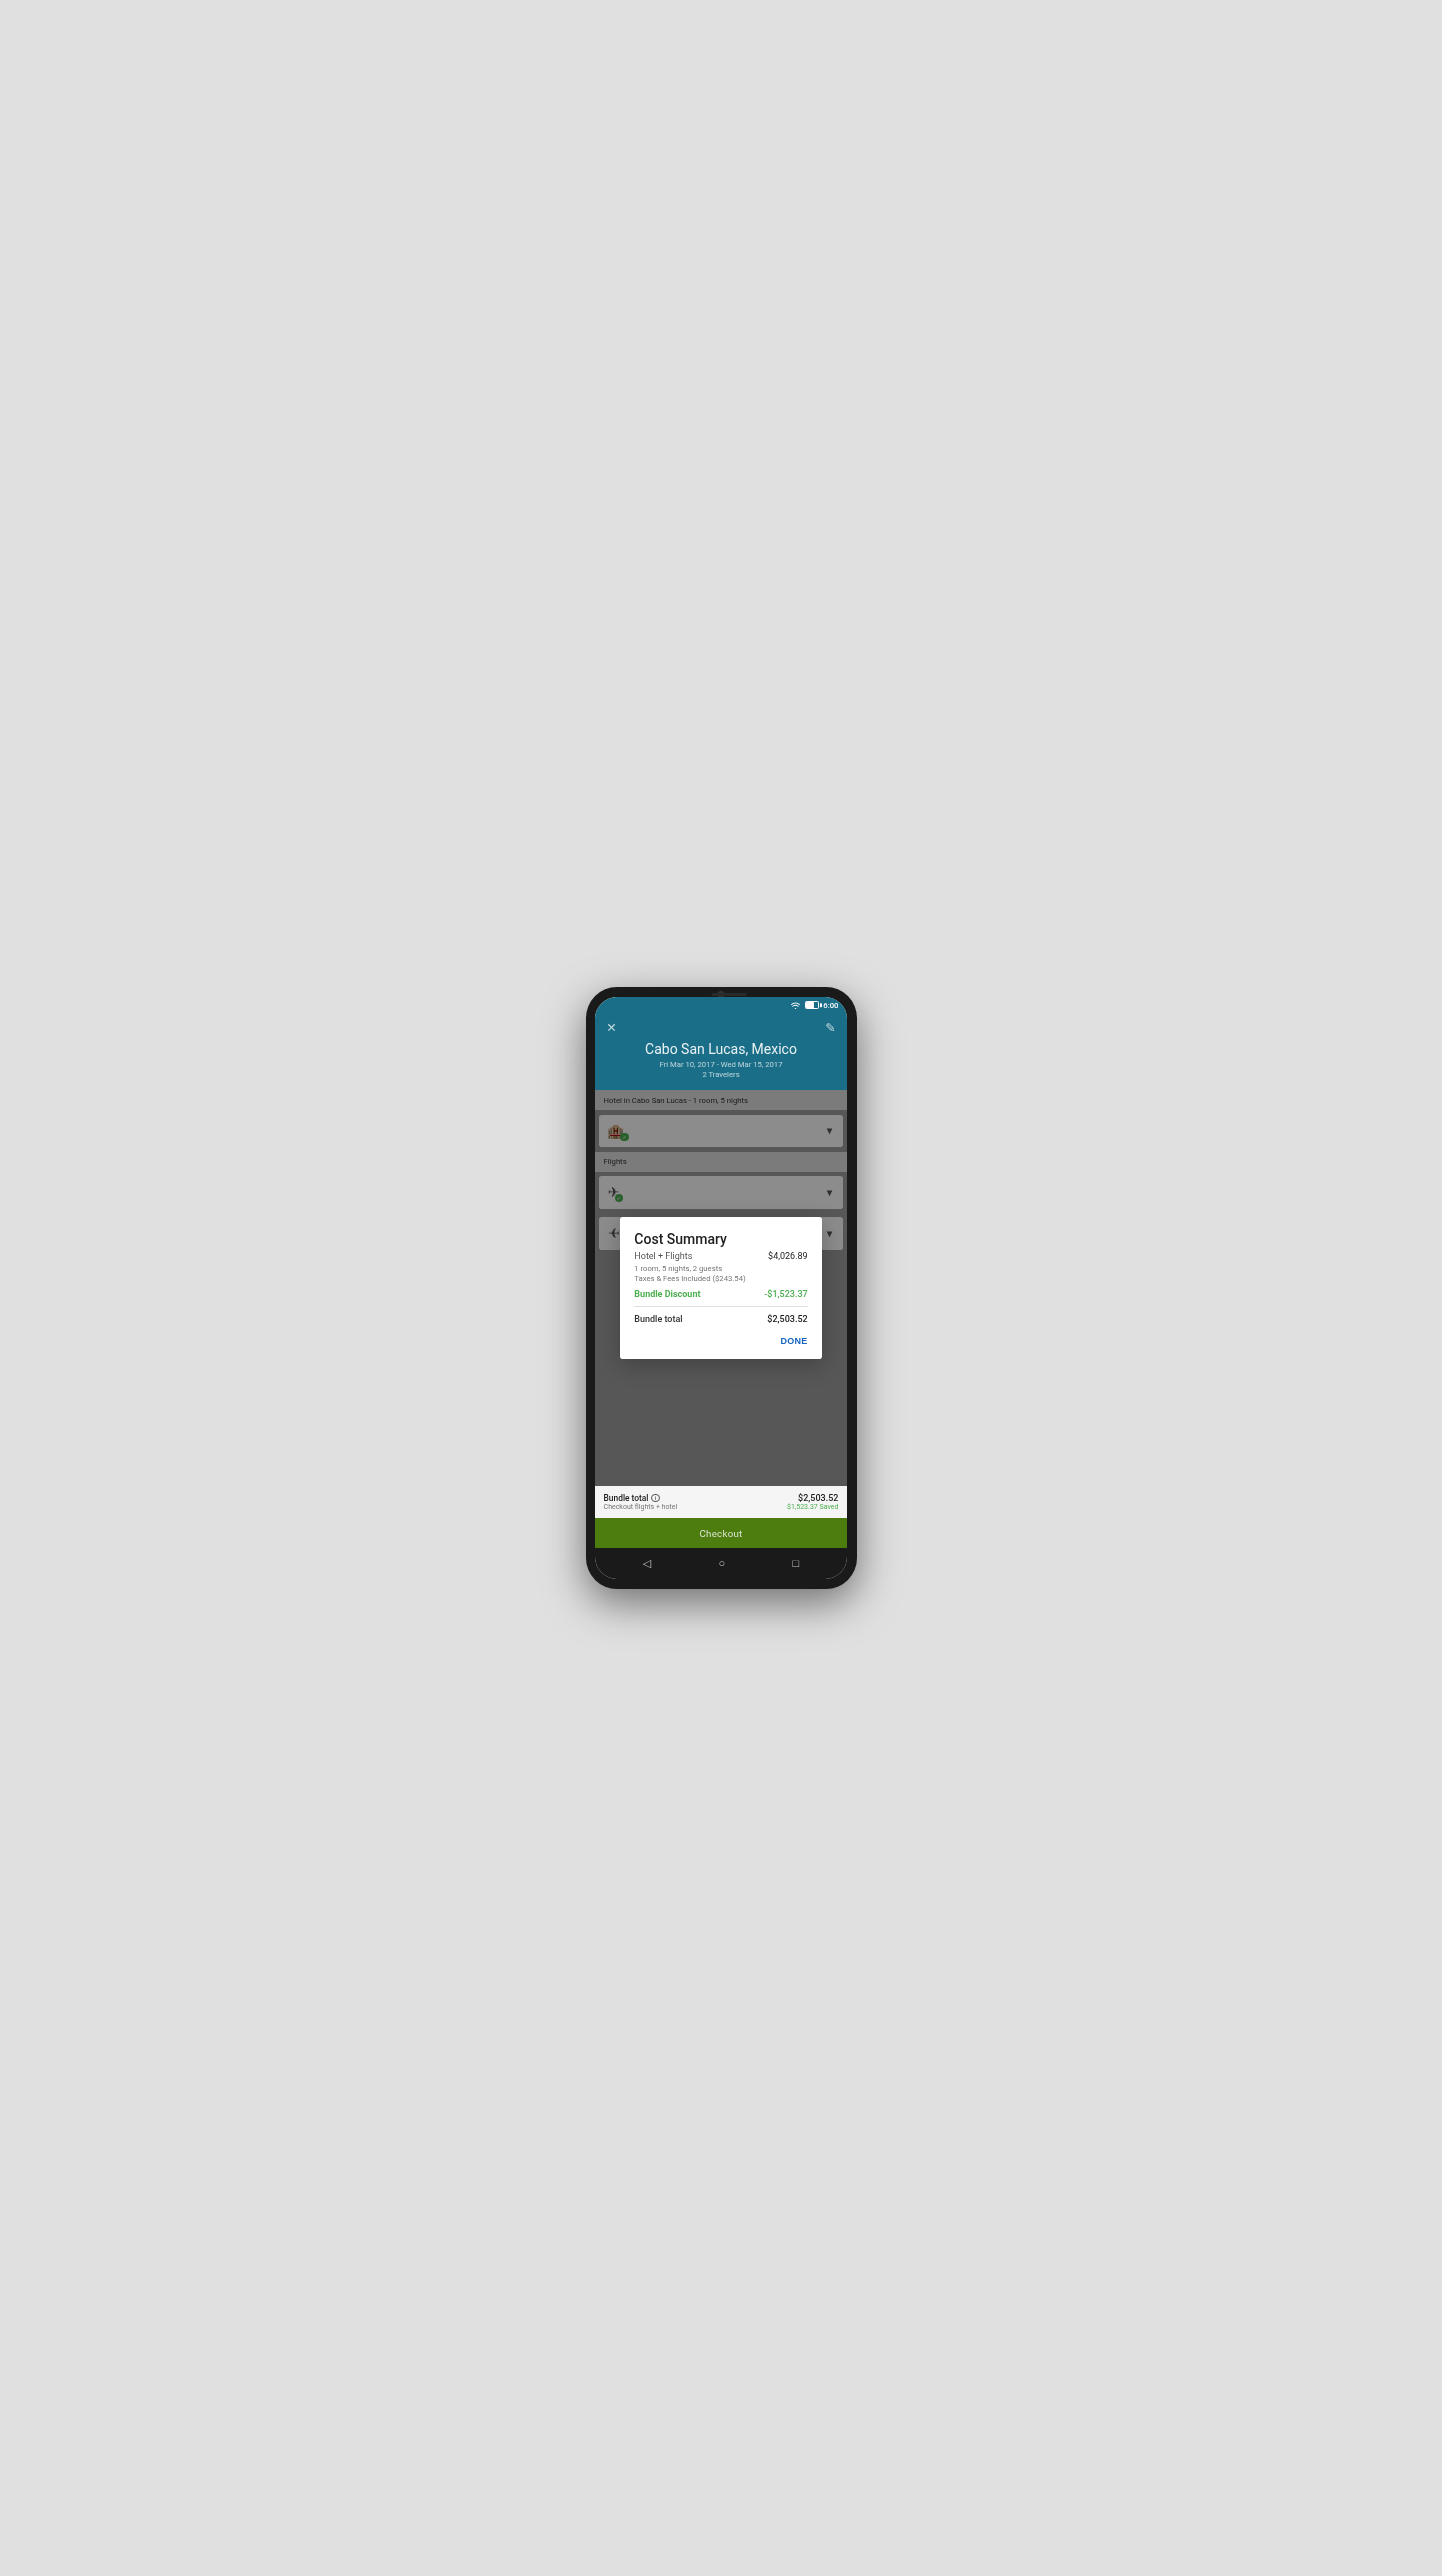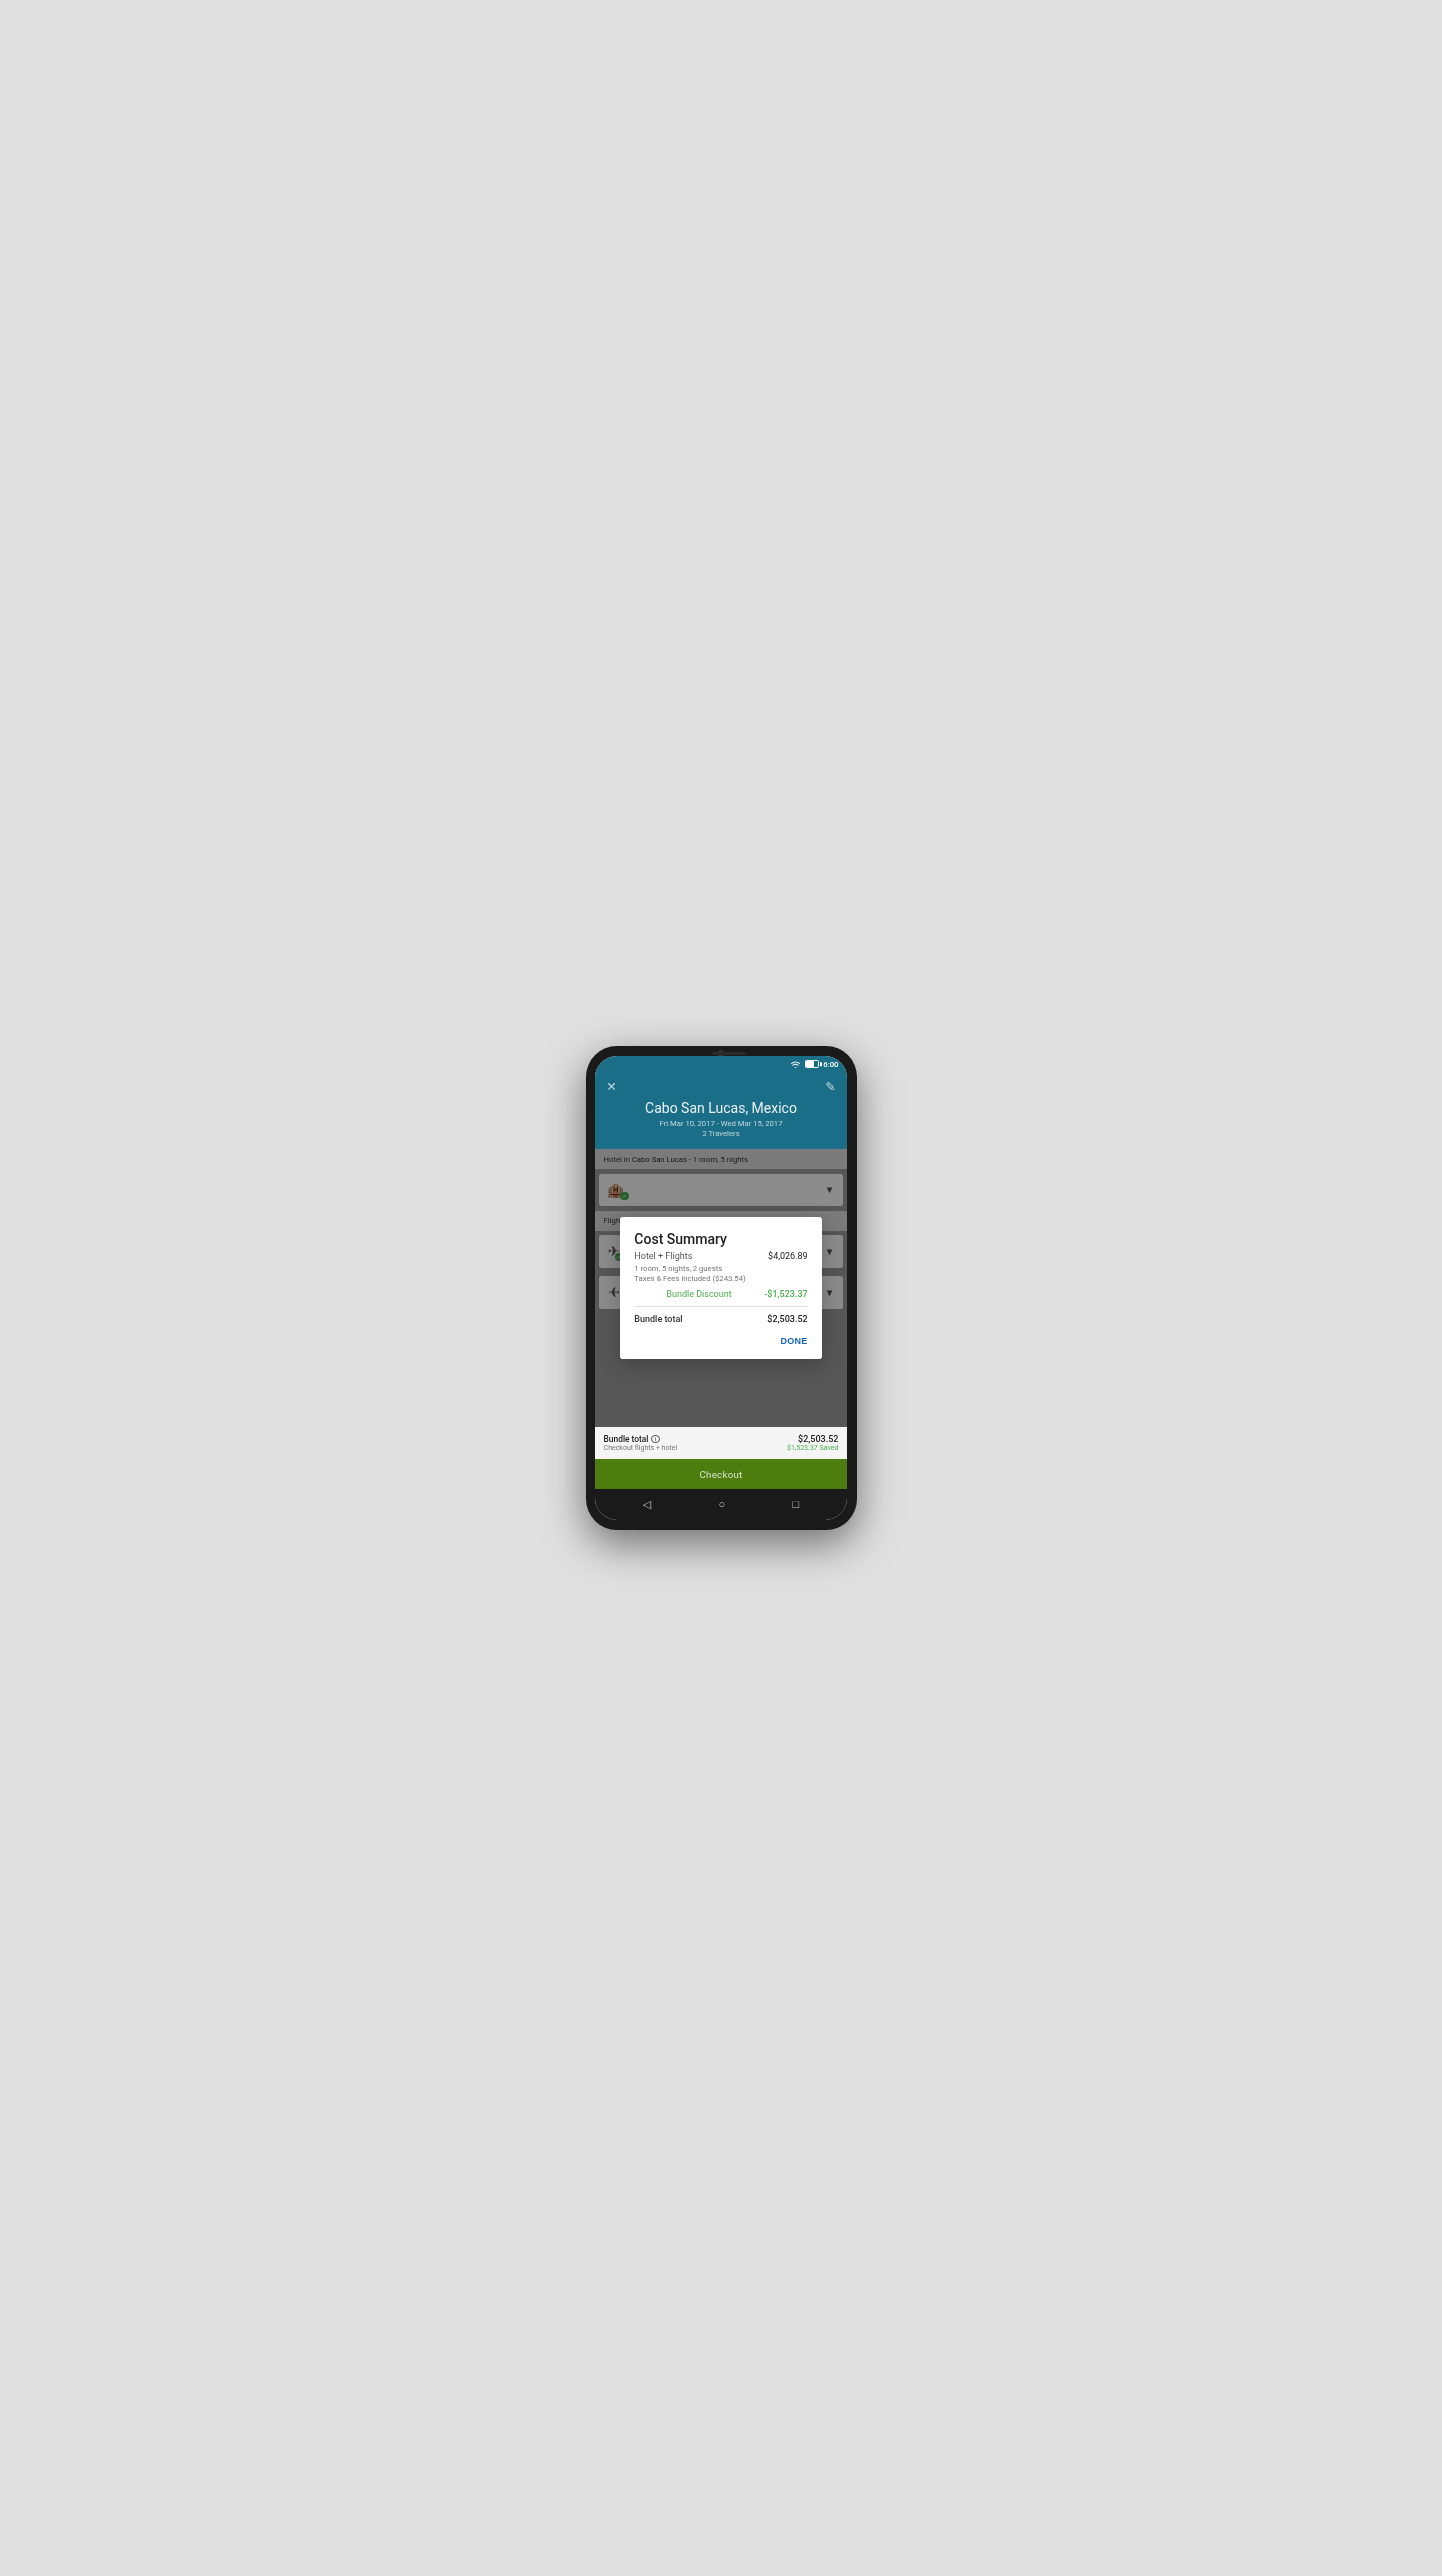--- a/index.html
+++ b/index.html
@@ -8,21 +8,21 @@
       background: #e0e0e0;
       display: flex;
       justify-content: center;
       align-items: center;
       min-height: 100vh;
       font-family: 'Roboto', Arial, sans-serif;
     }
 
     .phone-outer {
       width: 271px;
-      height: 484px;
+      height: 602px;
       background: #1a1a1a;
       border-radius: 31px;
       padding: 9.7px;
       box-shadow: 0 14px 42px rgba(0,0,0,0.5);
       position: relative;
     }
 
     .phone-inner {
       width: 100%;
       height: 100%;
@@ -228,22 +228,21 @@
 
     .cost-sub {
       font-size: 7.7px;
       color: #757575;
       margin-bottom: 1.4px;
     }
 
     .cost-row-discount .cost-label {
       color: #4caf50;
       font-size: 9px;
-      font-weight: 400;
-      margin-left: 32px;
+      font-weight: 700;
     }
 
     .cost-row-discount .cost-value {
       color: #4caf50;
       font-size: 9px;
       font-weight: 500;
     }
 
     .divider {
       height: 0.7px;

